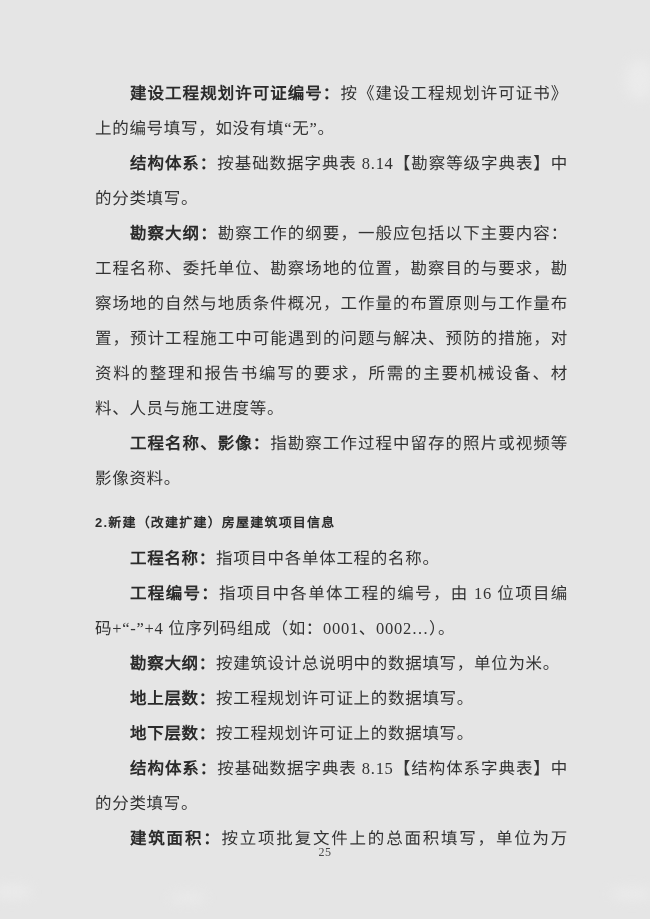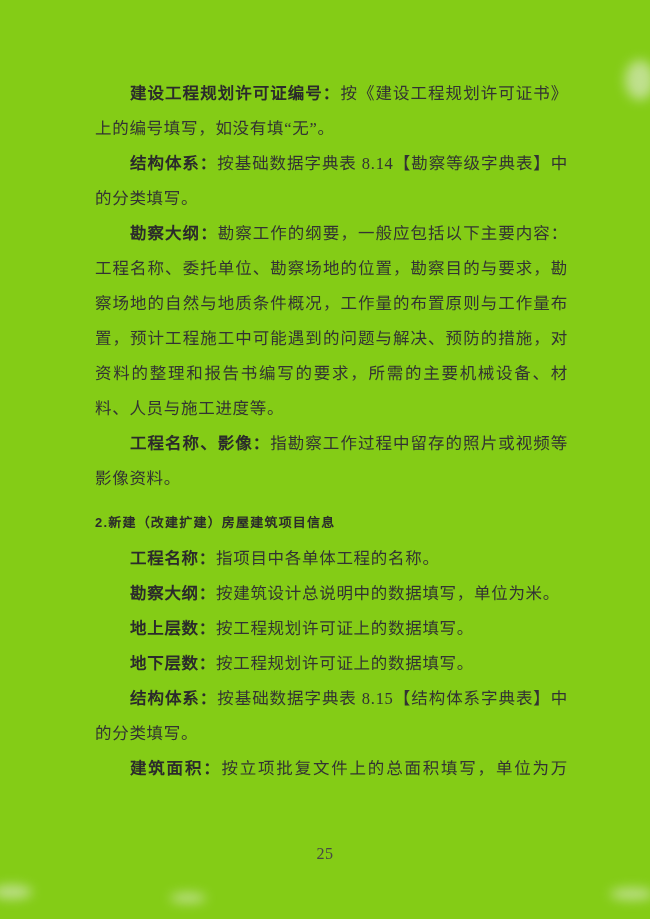--- a/index.html
+++ b/index.html
@@ -4,21 +4,21 @@
 <style>
   html, body {
     margin: 0;
     padding: 0;
     background: #ffffff;
   }
   .page {
     position: relative;
     width: 650px;
     height: 919px;
-    background: #84cc16;
+    background: #e5e5e5;
     overflow: hidden;
     font-family: "Liberation Serif", "DejaVu Serif", serif;
     color: #333333;
   }
   .content {
     position: absolute;
     left: 95px;
     top: 76px;
     width: 473px;
     font-size: 16.5px;
@@ -51,21 +51,21 @@
     letter-spacing: 1.2px;
     line-height: 36px;
     text-align: left;
   }
   .page-number {
     position: absolute;
     top: 845px;
     left: 0;
     width: 100%;
     text-align: center;
-    font-size: 16px;
+    font-size: 12px;
     letter-spacing: 0.5px;
     color: #474747;
   }
   
   .smudge {
     position: absolute;
     background: #f0f0f0;
     border-radius: 50%;
     filter: blur(6px);
     opacity: 0.55;
@@ -87,20 +87,21 @@
     <p class="para"><span class="term">结构体系：</span><span class="def">按基础数据字典表 8.14【勘察等级字典表】中的分类填写。</span></p>
 
     <p class="para"><span class="term">勘察大纲：</span><span class="def">勘察工作的纲要，一般应包括以下主要内容：工程名称、委托单位、勘察场地的位置，勘察目的与要求，勘察场地的自然与地质条件概况，工作量的布置原则与工作量布置，预计工程施工中可能遇到的问题与解决、预防的措施，对资料的整理和报告书编写的要求，所需的主要机械设备、材料、人员与施工进度等。</span></p>
 
     <p class="para"><span class="term">工程名称、影像：</span><span class="def">指勘察工作过程中留存的照片或视频等影像资料。</span></p>
 
     <h2 class="heading">2.新建（改建扩建）房屋建筑项目信息</h2>
 
     <p class="para"><span class="term">工程名称：</span><span class="def">指项目中各单体工程的名称。</span></p>
 
+    <p class="para"><span class="term">工程编号：</span><span class="def">指项目中各单体工程的编号，由 16 位项目编码+“-”+4 位序列码组成（如：0001、0002…）。</span></p>
 
     <p class="para"><span class="term">勘察大纲：</span><span class="def">按建筑设计总说明中的数据填写，单位为米。</span></p>
 
     <p class="para"><span class="term">地上层数：</span><span class="def">按工程规划许可证上的数据填写。</span></p>
 
     <p class="para"><span class="term">地下层数：</span><span class="def">按工程规划许可证上的数据填写。</span></p>
 
     <p class="para"><span class="term">结构体系：</span><span class="def">按基础数据字典表 8.15【结构体系字典表】中的分类填写。</span></p>
 
     <p class="para cont"><span class="term">建筑面积：</span><span class="def">按立项批复文件上的总面积填写，单位为万</span></p>

